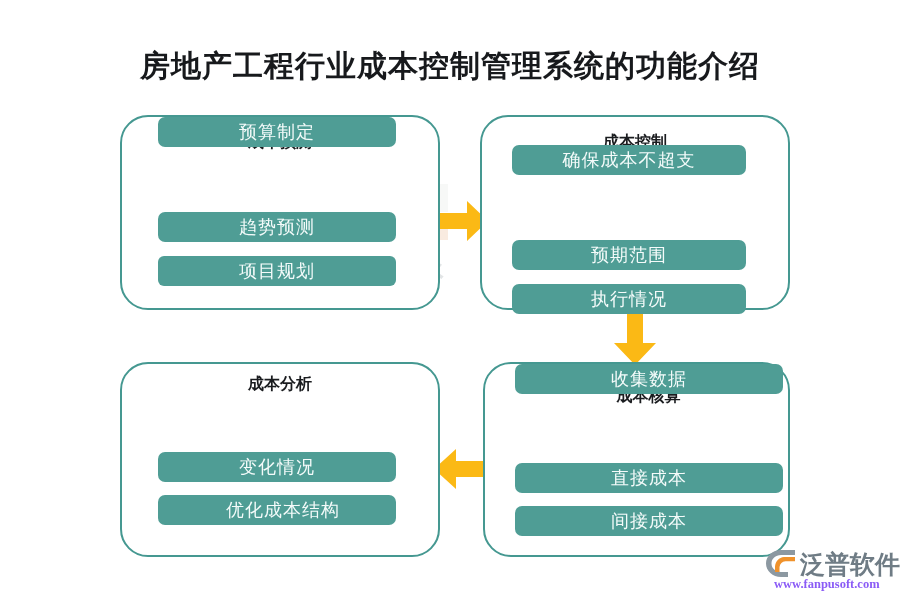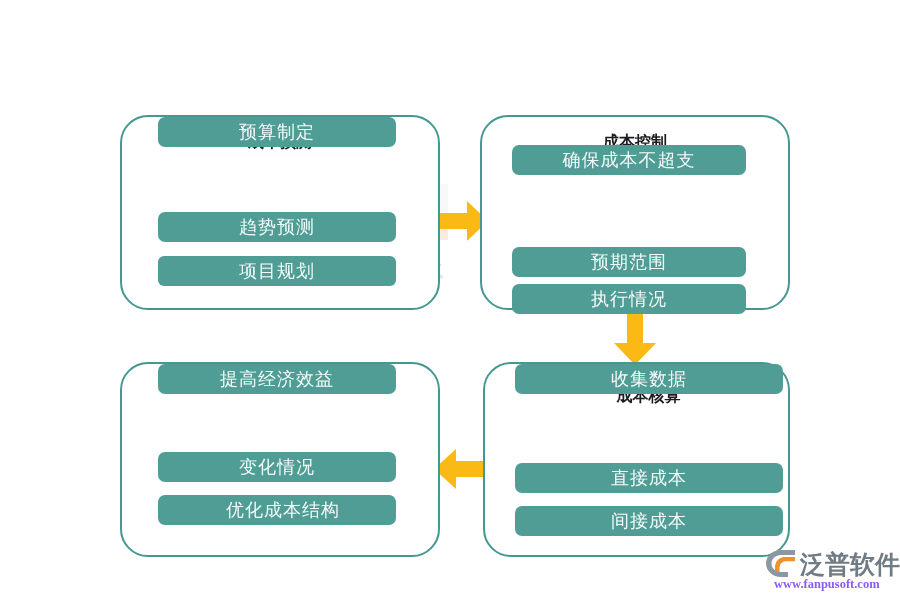--- a/index.html
+++ b/index.html
@@ -122,21 +122,21 @@
   #box-accounting .proc-title { top: 22px; margin-left: 12px; }
 
   
   #box-forecast .pill { left: 36px; width: 238px; height: 30px; }
   #box-forecast .pill:nth-of-type(1) { top: 51px; }
   #box-forecast .pill:nth-of-type(2) { top: 95px; }
   #box-forecast .pill:nth-of-type(3) { top: 139px; border-radius: 6px; }
 
   #box-control .pill { left: 30px; width: 234px; height: 30px; margin-top: 28px; }
   #box-control .pill:nth-of-type(1) { top: 51px; }
-  #box-control .pill:nth-of-type(2) { top: 102px; }
+  #box-control .pill:nth-of-type(2) { top: 95px; }
   #box-control .pill:nth-of-type(3) { top: 139px; }
 
   #box-analysis .pill { left: 36px; width: 238px; height: 30px; }
   #box-analysis .pill:nth-of-type(1) { top: 45px; }
   #box-analysis .pill:nth-of-type(2) { top: 88px; }
   #box-analysis .pill:nth-of-type(3) { top: 131px; padding-left: 12px; }
 
   #box-accounting .pill { left: 30px; width: 268px; height: 30px; }
   #box-accounting .pill:nth-of-type(1) { top: 56px; }
   #box-accounting .pill:nth-of-type(2) { top: 99px; }
@@ -188,20 +188,21 @@
     top: 2px;
     width: 30px;
     height: 27px;
   }
 </style>
 </head>
 <body>
 
 <div id="stage">
 
+  <div id="page-title">房地产工程行业成本控制管理系统的功能介绍</div>
 
   <div class="watermark" id="wm-mark">
     <svg viewBox="0 0 130 115" width="130" height="115" aria-hidden="true">
       <path d="M10 62 C10 28, 38 6, 72 6 L118 6 L118 34 L74 34 C52 34, 38 48, 38 68 L38 108 L10 108 Z" fill="#dfe3e0" opacity="0.85"></path>
       <path d="M22 96 C30 62, 58 40, 96 38 L118 38 L118 62 L96 62 C68 64, 48 78, 40 100 Z" fill="#e3a97a" opacity="0.75"></path>
       <path d="M6 104 C14 70, 44 46, 82 44 L104 44 L104 66 L84 66 C56 68, 34 84, 26 106 Z" fill="#6e9fb5" opacity="0.75"></path>
     </svg>
   </div>
   <div class="watermark" id="wm-text">
     <div class="wm-cn">泛普软件</div>
@@ -237,21 +238,20 @@
     <div class="proc-title">成本控制</div>
     <div class="pill">预期范围</div>
     <div class="pill">执行情况</div>
     <div class="pill">确保成本不超支</div>
   </div>
 
   <div class="proc-box" id="box-analysis">
     <div class="proc-title">成本分析</div>
     <div class="pill">变化情况</div>
     <div class="pill">优化成本结构</div>
-    <div class="pill">提高经济效益</div>
   </div>
 
   <div class="proc-box" id="box-accounting">
     <div class="proc-title">成本核算</div>
     <div class="pill">直接成本</div>
     <div class="pill">间接成本</div>
     <div class="pill">收集数据</div>
   </div>
 
   <div id="brand-logo">

